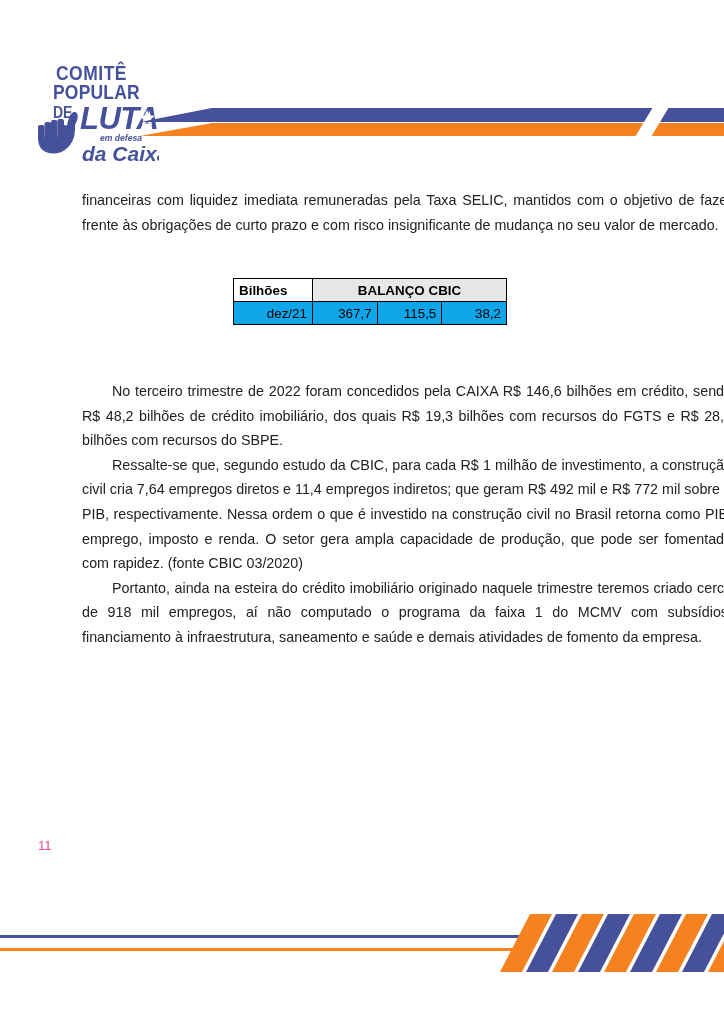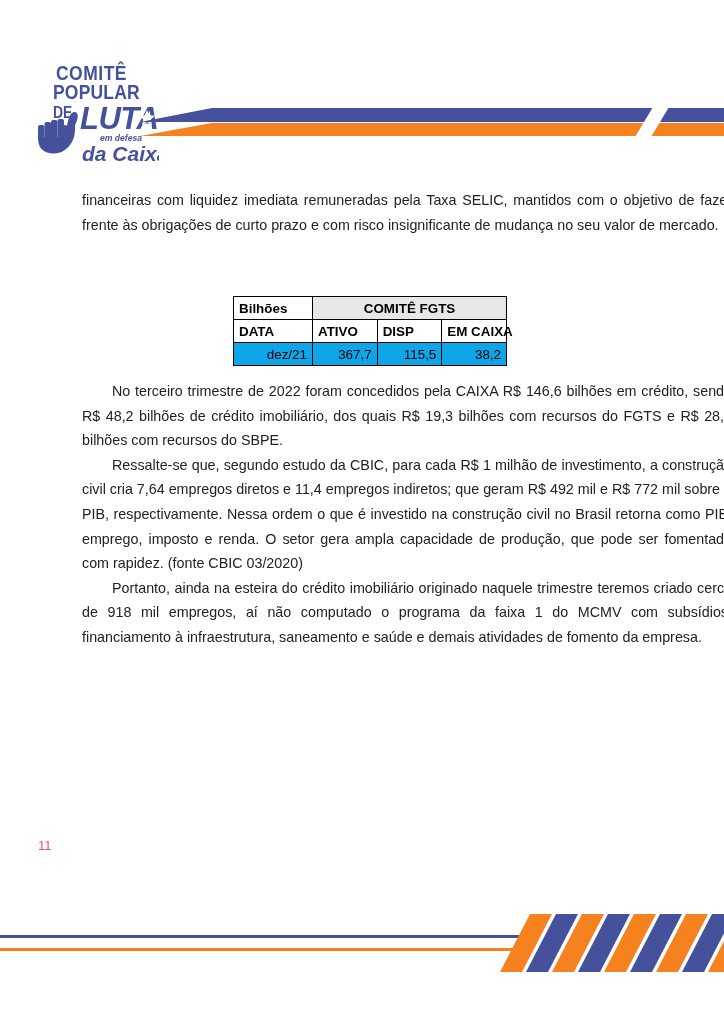--- a/index.html
+++ b/index.html
@@ -68,21 +68,21 @@
     color: #222222;
     font-family: "Liberation Sans", sans-serif;
   }
   p.para.indent { text-indent: 30px; }
   p.para.gap-top { margin-top: 0px; }
 
   
   .table-wrap {
     position: absolute;
     left: 233px;
-    top: 296px;
+    top: 278px;
     width: 274px;
   }
   table.fgts {
     border-collapse: collapse;
     width: 274px;
     font-family: "Liberation Sans", sans-serif;
     table-layout: fixed;
   }
   table.fgts td {
     border: 1.4px solid #000000;
@@ -177,27 +177,21 @@
 
   <div class="content">
     <p class="para">financeiras com liquidez imediata remuneradas pela Taxa SELIC, mantidos com o objetivo de fazer frente às obrigações de curto prazo e com risco insignificante de mudança no seu valor de mercado.</p>
   </div>
 
   <div class="table-wrap">
     <table class="fgts">
       <tbody>
         <tr>
           <td class="c-bilhoes">Bilhões</td>
-          <td class="c-balanco" colspan="3">COMITÊ FGTS</td>
-        </tr>
-        <tr>
-          <td class="c-data">DATA</td>
-          <td class="c-ativo">ATIVO</td>
-          <td class="c-disp">DISP</td>
-          <td class="c-caixa">EM CAIXA</td>
+          <td class="c-balanco" colspan="3">BALANÇO CBIC</td>
         </tr>
         <tr class="datarow">
           <td>dez/21</td>
           <td>367,7</td>
           <td>115,5</td>
           <td>38,2</td>
         </tr>
       </tbody>
     </table>
   </div>

